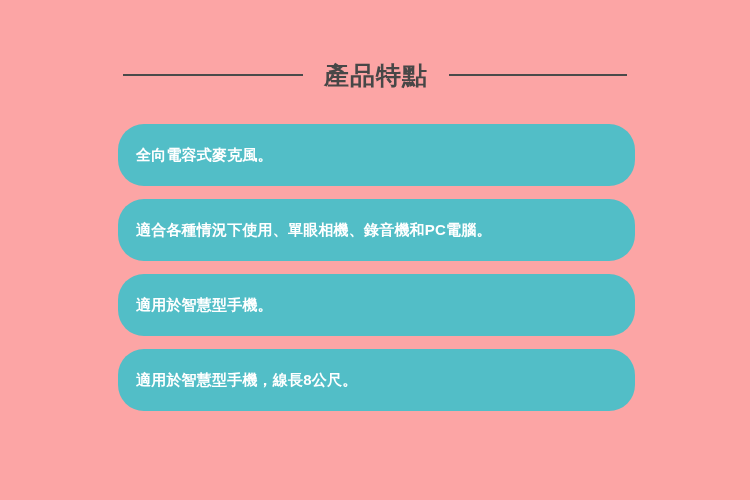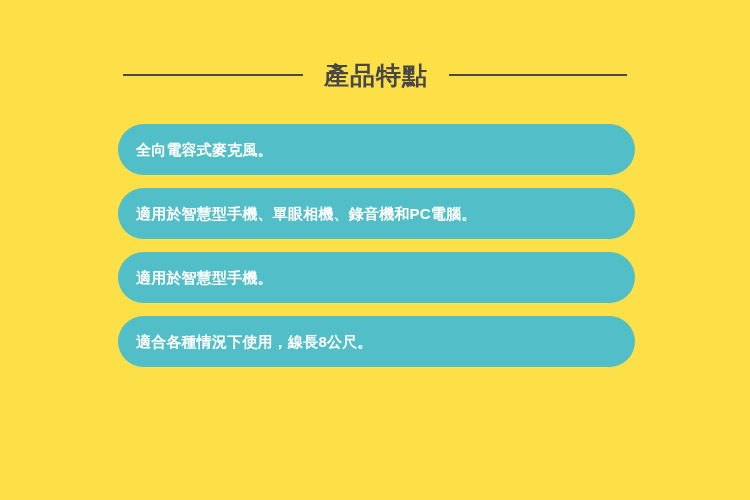--- a/index.html
+++ b/index.html
@@ -11,21 +11,21 @@
     height: 500px;
     background: #ffffff;
     font-family: "Liberation Sans", "DejaVu Sans", sans-serif;
     overflow: hidden;
   }
 
   .page {
     position: relative;
     width: 750px;
     height: 500px;
-    background: #fde047;
+    background: #fca5a5;
     box-sizing: border-box;
   }
 
   
   .section-heading {
     position: absolute;
     left: 0;
     top: 55px;
     width: 750px;
     height: 40px;
@@ -55,21 +55,21 @@
     position: absolute;
     left: 118px;
     top: 124px;
     width: 517px;
     display: flex;
     flex-direction: column;
     gap: 13px;
   }
 
   .feature-pill {
-    height: 51px;
+    height: 62px;
     border-radius: 26px;
     background: #52bec7;
     display: flex;
     align-items: center;
     box-sizing: border-box;
     padding-left: 18px;
     padding-right: 22px;
   }
 
   .feature-text {
@@ -92,27 +92,27 @@
     <div class="rule rule-right"></div>
   </div>
 
   <div class="features">
 
     <div class="feature-pill">
       <span class="feature-text">全向電容式麥克風。</span>
     </div>
 
     <div class="feature-pill">
-      <span class="feature-text">適用於智慧型手機、單眼相機、錄音機和PC電腦。</span>
+      <span class="feature-text">適合各種情況下使用、單眼相機、錄音機和PC電腦。</span>
     </div>
 
 
     <div class="feature-pill">
       <span class="feature-text">適用於智慧型手機。</span>
     </div>
 
     <div class="feature-pill">
-      <span class="feature-text">適合各種情況下使用，線長8公尺。</span>
+      <span class="feature-text">適用於智慧型手機，線長8公尺。</span>
     </div>
 
   </div>
 
 </div>
 
 </body></html>

